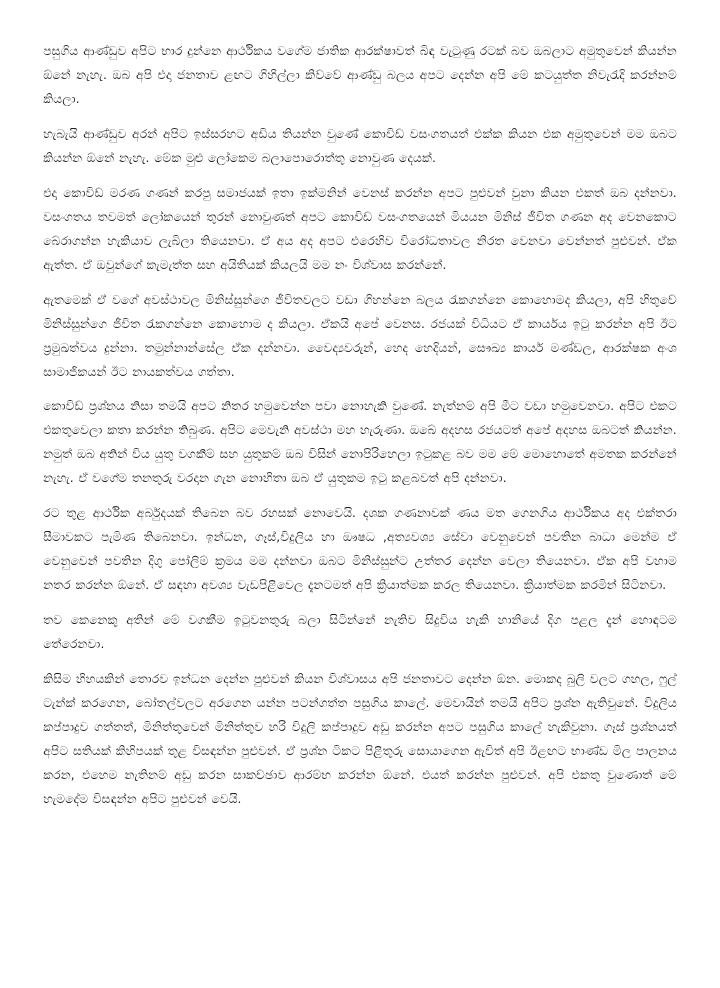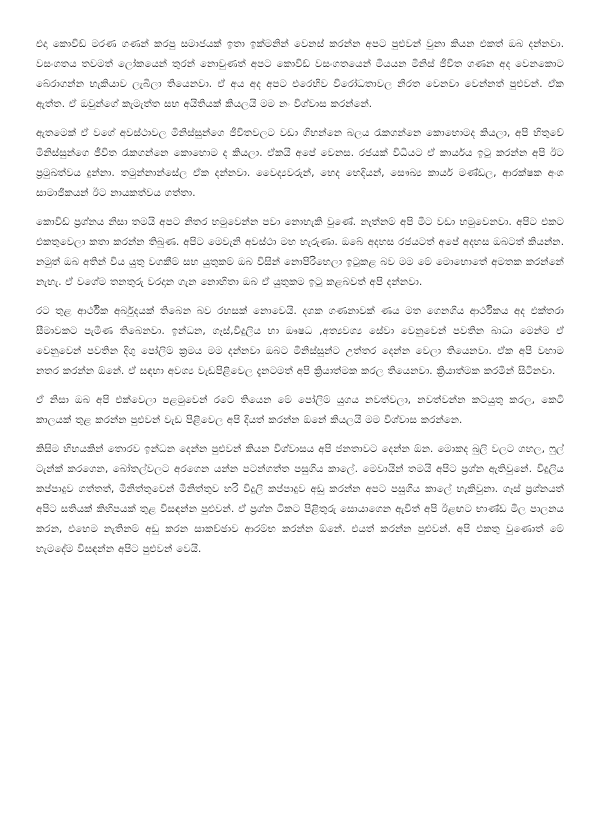--- a/index.html
+++ b/index.html
@@ -27,19 +27,21 @@
     .para {
       margin: 0 0 9px 0;
       letter-spacing: 0.1px;
       word-spacing: 0.5px;
     }
   </style>
 </head>
 <body>
 
 <div class="page">
+  <p class="para">පසුගිය ආණ්ඩුව අපිට භාර දුන්නෙ ආර්ථිකය වගේම ජාතික ආරක්ෂාවත්  බිඳ වැටුණු රටක් බව ඔබලාට අමුතුවෙන් කියන්න ඕනේ නැහැ. ඔබ අපි එදා ජනතාව ළඟට ගිහිල්ලා කිව්වේ ආණ්ඩු බලය අපට දෙන්න අපි මේ කටයුත්ත නිවැරැදි කරන්නම් කියලා.</p>
+  <p class="para">හැබැයි ආණ්ඩුව අරන් අපිට ඉස්සරහට අඩිය තියන්න වුණේ කොවිඩ් වසංගතයත් එක්ක කියන එක අමුතුවෙන් මම ඔබට කියන්න ඕනේ නැහැ.  මේක  මුළු ලෝකෙම බලාපොරොත්තු නොවුණ දෙයක්.</p>
   <p class="para">එදා කොවිඩ් මරණ ගණන් කරපු සමාජයක් ඉතා ඉක්මනින් වෙනස් කරන්න අපට පුළුවන් වුනා කියන එකත් ඔබ දන්නවා. වසංගතය තවමත් ලෝකයෙන් තුරන් නොවුණත් අපට කොවිඩ් වසංගතයෙන් මියයන මිනිස් ජීවිත ගණන අද වෙනකොට බේරාගන්න හැකියාව ලැබිලා තියෙනවා. ඒ අය අද අපට එරෙහිව විරෝධතාවල නිරත වෙනවා වෙන්නත් පුළුවන්. ඒක ඇත්ත. ඒ ඔවුන්ගේ  කැමැත්ත සහ අයිතියක් කියලයි මම නං විශ්වාස කරන්නේ.</p>
   <p class="para">ඇතමෙක් ඒ වගේ අවස්ථාවල මිනිස්සුන්ගෙ ජීවිතවලට වඩා ගිහන්නෙ බලය රැකගන්නෙ කොහොමද කියලා, අපි හිතුවේ මිනිස්සුන්ගෙ ජීවිත රැකගන්නෙ කොහොම ද කියලා. ඒකයි අපේ වෙනස. රජයක් විධියට ඒ කාර්යය ඉටු කරන්න අපි ඊට ප්‍රමුඛත්වය දුන්නා. තමුන්නාන්සේල ඒක දන්නවා.  වෛද්‍යවරුන්, හෙද හෙදියන්, සෞඛ්‍ය කාර්ය මණ්ඩල, ආරක්ෂක අංශ සාමාජිකයන් ඊට නායකත්වය ගත්තා.</p>
   <p class="para">කොවිඩ් ප්‍රශ්නය නිසා තමයි අපට නිතර හමුවෙන්න පවා නොහැකි වුණේ. නැත්නම් අපි මීට වඩා හමුවෙනවා. අපිට එකට එකතුවෙලා කතා කරන්න තිබුණ. අපිට මෙවැනි අවස්ථා මහ හැරුණා. ඔබේ අදහස රජයටත් අපේ අදහස ඔබටත්  කියන්න.  නමුත්  ඔබ අතින් විය යුතු වගකීම් සහ යුතුකම් ඔබ විසින් නොපිරිහෙලා ඉටුකළ බව මම මේ මොහොතේ අමතක කරන්නේ නැහැ. ඒ වගේම  තනතුරු වරදාන ගැන නොහිතා ඔබ ඒ යුතුකම ඉටු කළබවත්  අපි දන්නවා.</p>
   <p class="para">රට තුළ ආර්ථික අර්බුදයක් තිබෙන බව රහසක් නොවෙයි. දශක ගණනාවක් ණය මත ගෙනගිය ආර්ථිකය අද එක්තරා සීමාවකට පැමිණ තිබෙනවා. ඉන්ධන, ගෑස්,විදුලිය හා ඖෂධ ,අත්‍යවශ්‍ය සේවා වෙනුවෙන් පවතින බාධා මෙන්ම ඒ වෙනුවෙන් පවතින දිගු පෝලිම් ක්‍රමය  මම දන්නවා ඔබට මිනිස්සුන්ට උත්තර දෙන්න වෙලා තියෙනවා. ඒක අපි වහාම නතර කරන්න ඕනේ. ඒ සඳහා අවශ්‍ය වැඩපිළිවෙල දැනටමත් අපි ක්‍රියාත්මක කරල තියෙනවා. ක්‍රියාත්මක කරමින් සිටිනවා.</p>
-  <p class="para">ඒ නිසා ඔබ අපි එක්වෙලා පළමුවෙන් රටේ තියෙන මේ පෝලිම් යුගය නවත්වලා, නවත්වන්න කටයුතු කරල, කෙටි කාලයක් තුළ  කරන්න පුළුවන් වැඩ පිළිවෙල අපි දියත් කරන්න ඕනේ කියලයි  මම විශ්වාස කරන්නෙ.</p>
+  <p class="para">තව කෙනෙකු අතින් මේ වගකීම ඉටුවනතුරු බලා සිටින්නේ නැතිව සිදුවිය හැකි හානියේ දිග පළල දැන් හොඳටම තේරෙනවා.</p>
   <p class="para">කිසිම  හිහයකින් තොරව ඉන්ධන දෙන්න පුළුවන් කියන විශ්වාසය අපි ජනතාවට දෙන්න ඕන. මොකද බුලි වලට ගහල, ෆුල් ටැන්ක් කරගෙන, බෝතල්වලට අරගෙන යන්න පටන්ගත්ත පසුගිය කාලේ. මෙවායින් තමයි අපිට ප්‍රශ්න ඇතිවුනේ.  විදුලිය කප්පාදුව ගත්තත්, මිනිත්තුවෙන් මිනිත්තුව හරි විදුලි කප්පාදුව අඩු කරන්න අපට පසුගිය කාලේ හැකිවුනා.  ගෑස් ප්‍රශ්නයත් අපිට සතියක් කිහිපයක්  තුළ විසඳන්න පුළුවන්. ඒ ප්‍රශ්න ටිකට පිළිතුරු සොයාගෙන ඇවිත් අපි ඊළඟට භාණ්ඩ මිල පාලනය කරන, එහෙම නැතිනම් අඩු කරන සාකච්ඡාව ආරම්භ කරන්න ඕනේ.  එයත්  කරන්න පුළුවන්. අපි එකතු වුණොත් මේ හැමදේම විසඳන්න අපිට පුළුවන් වෙයි.</p>
 </div>
 
 </body></html>

